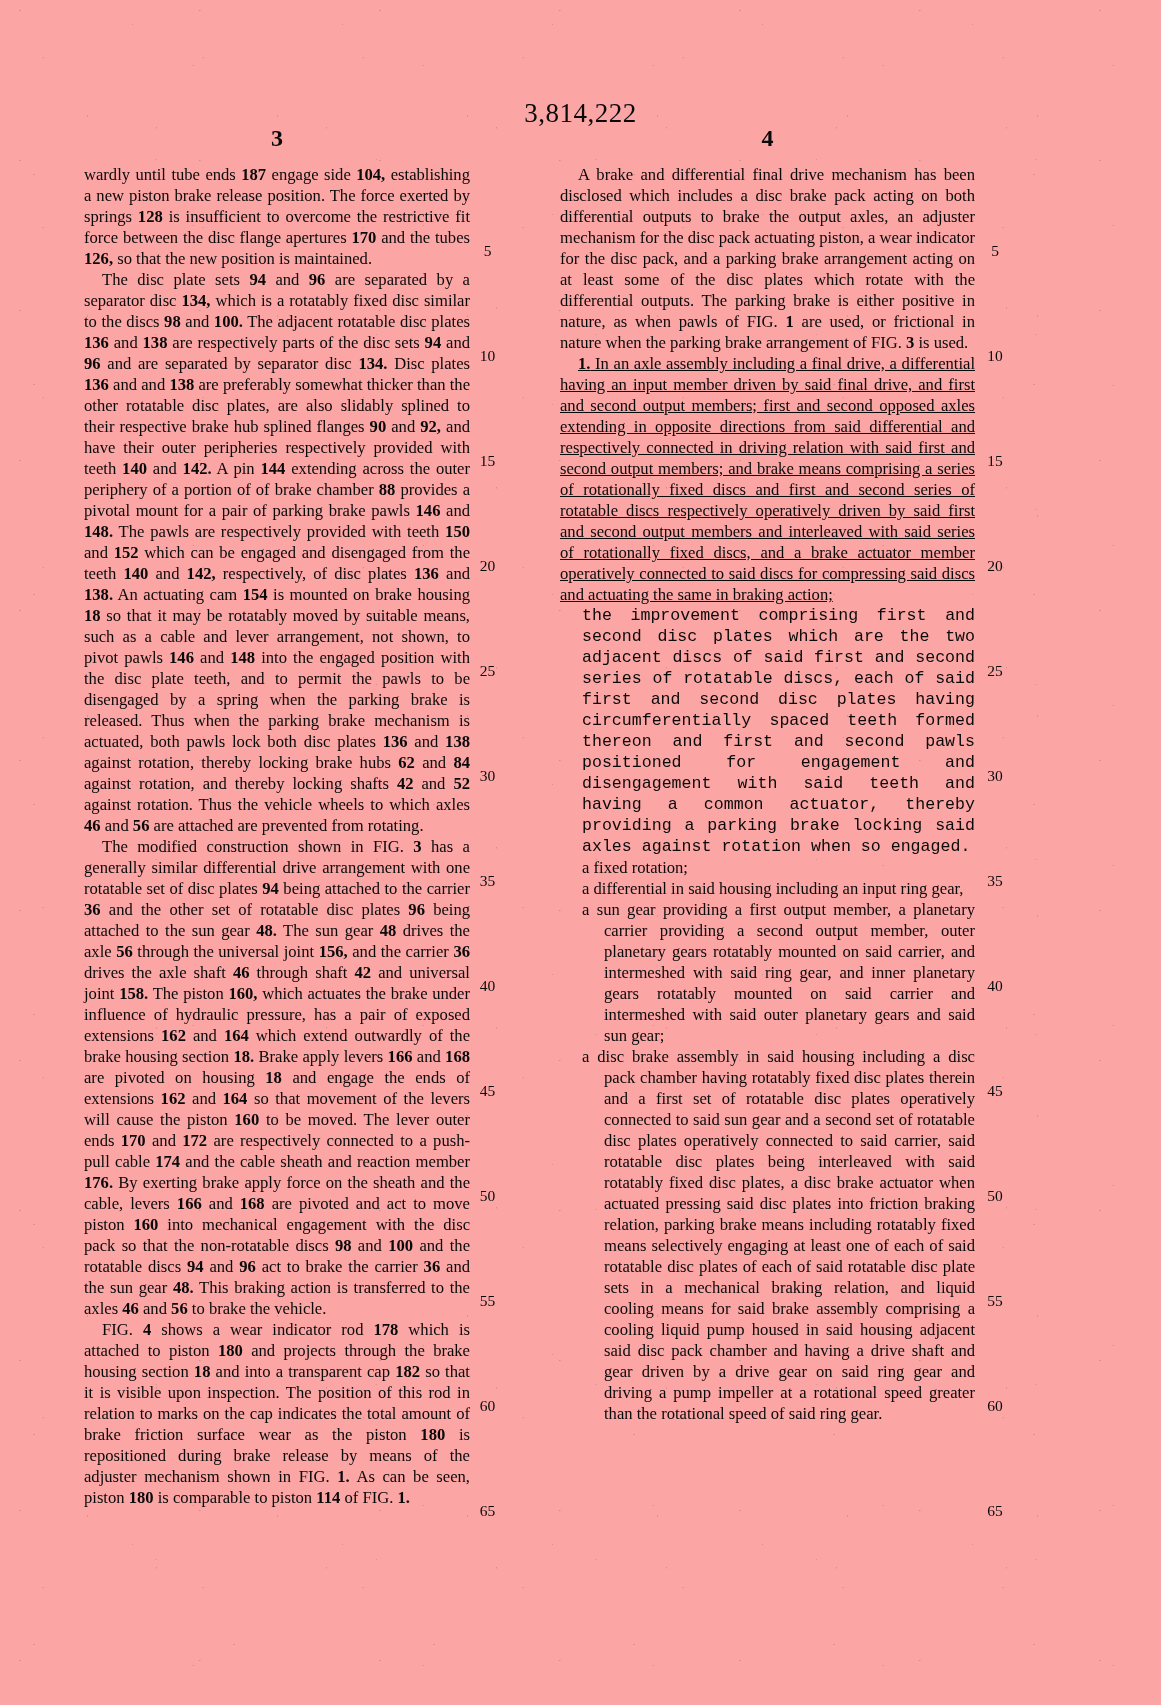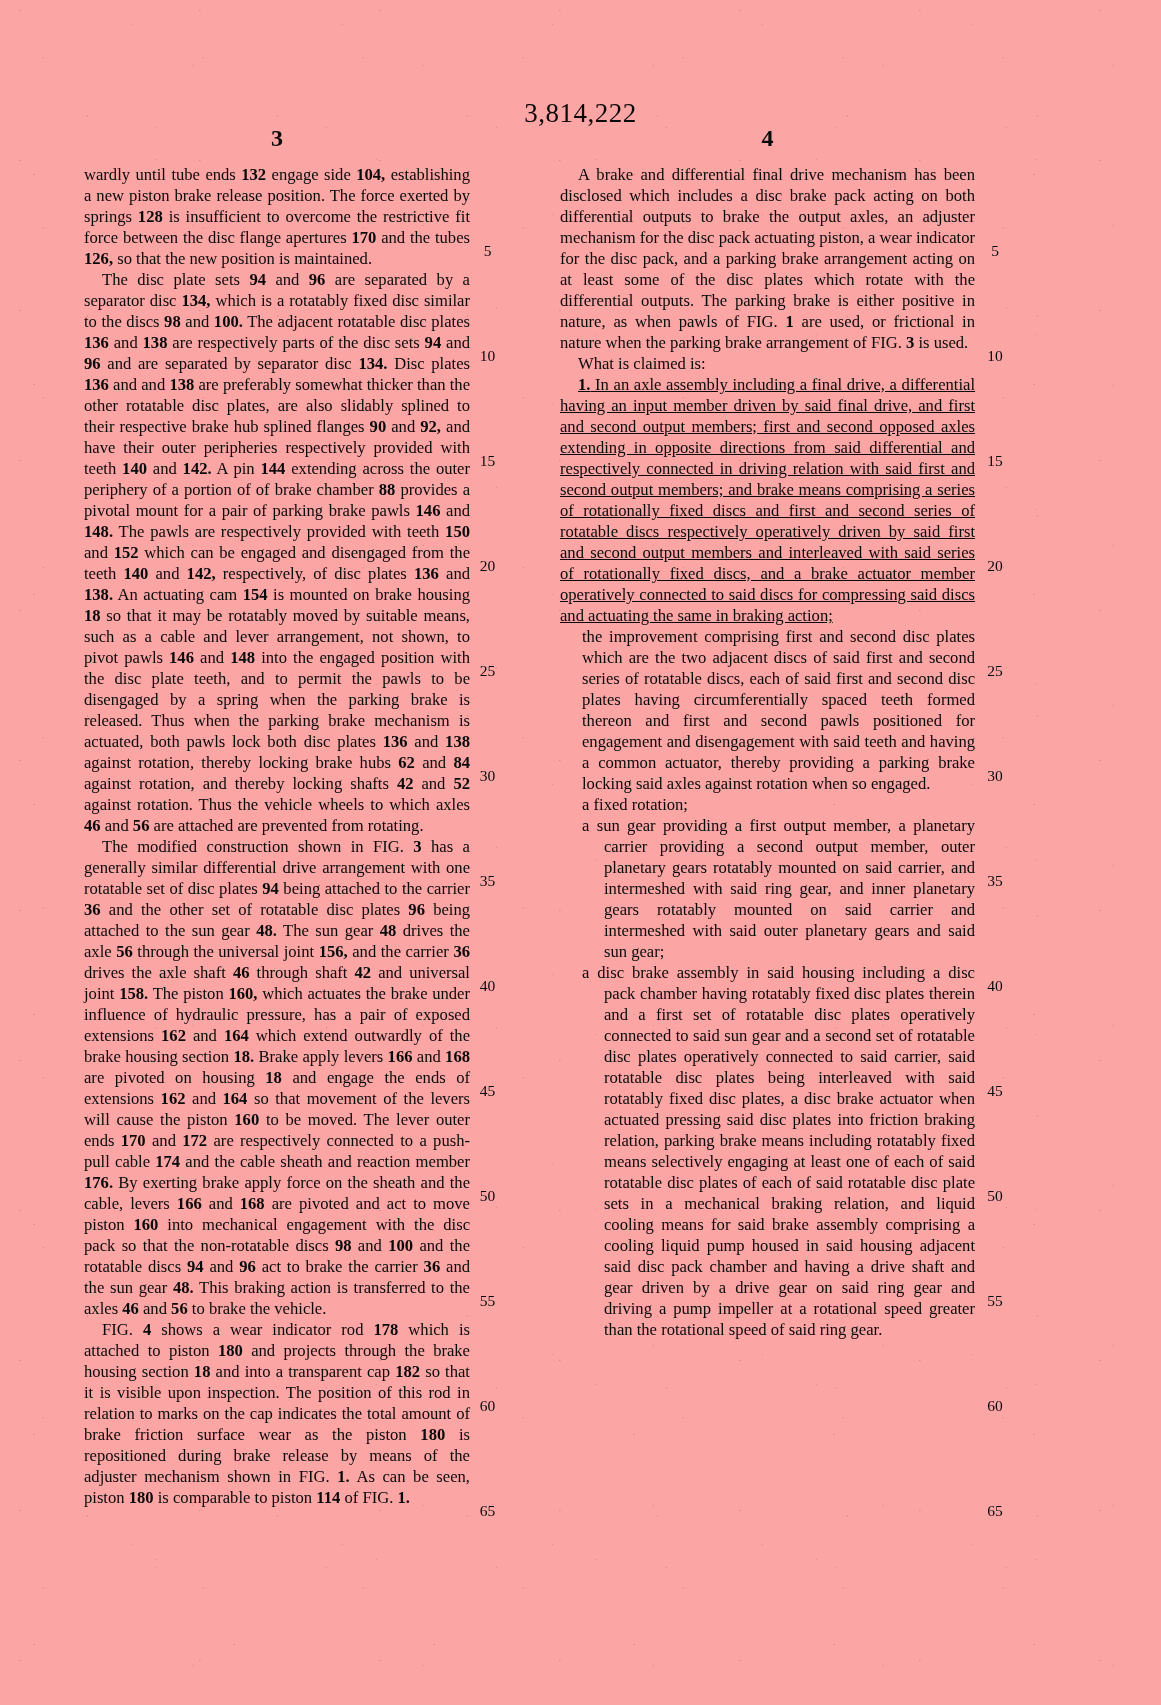--- a/index.html
+++ b/index.html
@@ -81,20 +81,21 @@
   }
   .body-text p {
     margin: 0;
     text-indent: 18px;
   }
   .body-text p.noindent { text-indent: 0; }
   .body-text p.hang {
     text-indent: 0;
     padding-left: 22px;
     margin-left: 0;
+    font-family: Liberation Mono, monospace;
   }
   .body-text p.hang2 {
     text-indent: -22px;
     padding-left: 44px;
   }
   .body-text p.claim {
     text-indent: 18px;
     text-decoration: underline;
   }
   b { font-weight: bold; }
@@ -119,21 +120,21 @@
 
 <div class="page">
 
   <div class="patent-number">3,814,222</div>
 
   <div class="columns">
 
     <div class="col col-left">
       <div class="col-number">3</div>
       <div class="body-text">
-        <p class="noindent" id="L0">wardly until tube ends <b>132</b> engage side <b>104,</b> establishing a new piston brake release position. The force exerted by springs <b>128</b> is insufficient to overcome the restrictive fit force between the disc flange apertures <b>170</b> and the tubes <b>126,</b> so that the new position is maintained.</p>
+        <p class="noindent" id="L0">wardly until tube ends <b>187</b> engage side <b>104,</b> establishing a new piston brake release position. The force exerted by springs <b>128</b> is insufficient to overcome the restrictive fit force between the disc flange apertures <b>170</b> and the tubes <b>126,</b> so that the new position is maintained.</p>
         <p id="L1">The disc plate sets <b>94</b> and <b>96</b> are separated by a separator disc <b>134,</b> which is a rotatably fixed disc similar to the discs <b>98</b> and <b>100.</b> The adjacent rotatable disc plates <b>136</b> and <b>138</b> are respectively parts of the disc sets <b>94</b> and <b>96</b> and are separated by separator disc <b>134.</b> Disc plates <b>136</b> and and <b>138</b> are preferably somewhat thicker than the other rotatable disc plates, are also slidably splined to their respective brake hub splined flanges <b>90</b> and <b>92,</b> and have their outer peripheries respectively provided with teeth <b>140</b> and <b>142.</b> A pin <b>144</b> extending across the outer periphery of a portion of of brake chamber <b>88</b> provides a pivotal mount for a pair of parking brake pawls <b>146</b> and <b>148.</b> The pawls are respectively provided with teeth <b>150</b> and <b>152</b> which can be engaged and disengaged from the teeth <b>140</b> and <b>142,</b> respectively, of disc plates <b>136</b> and <b>138.</b> An actuating cam <b>154</b> is mounted on brake housing <b>18</b> so that it may be rotatably moved by suitable means, such as a cable and lever arrangement, not shown, to pivot pawls <b>146</b> and <b>148</b> into the engaged position with the disc plate teeth, and to permit the pawls to be disengaged by a spring when the parking brake is released. Thus when the parking brake mechanism is actuated, both pawls lock both disc plates <b>136</b> and <b>138</b> against rotation, thereby locking brake hubs <b>62</b> and <b>84</b> against rotation, and thereby locking shafts <b>42</b> and <b>52</b> against rotation. Thus the vehicle wheels to which axles <b>46</b> and <b>56</b> are attached are prevented from rotating.</p>
         <p id="L2">The modified construction shown in FIG. <b>3</b> has a generally similar differential drive arrangement with one rotatable set of disc plates <b>94</b> being attached to the carrier <b>36</b> and the other set of rotatable disc plates <b>96</b> being attached to the sun gear <b>48.</b> The sun gear <b>48</b> drives the axle <b>56</b> through the universal joint <b>156,</b> and the carrier <b>36</b> drives the axle shaft <b>46</b> through shaft <b>42</b> and universal joint <b>158.</b> The piston <b>160,</b> which actuates the brake under influence of hydraulic pressure, has a pair of exposed extensions <b>162</b> and <b>164</b> which extend outwardly of the brake housing section <b>18.</b> Brake apply levers <b>166</b> and <b>168</b> are pivoted on housing <b>18</b> and engage the ends of extensions <b>162</b> and <b>164</b> so that movement of the levers will cause the piston <b>160</b> to be moved. The lever outer ends <b>170</b> and <b>172</b> are respectively connected to a push-pull cable <b>174</b> and the cable sheath and reaction member <b>176.</b> By exerting brake apply force on the sheath and the cable, levers <b>166</b> and <b>168</b> are pivoted and act to move piston <b>160</b> into mechanical engagement with the disc pack so that the non-rotatable discs <b>98</b> and <b>100</b> and the rotatable discs <b>94</b> and <b>96</b> act to brake the carrier <b>36</b> and the sun gear <b>48.</b> This braking action is transferred to the axles <b>46</b> and <b>56</b> to brake the vehicle.</p>
         <p id="L3">FIG. <b>4</b> shows a wear indicator rod <b>178</b> which is attached to piston <b>180</b> and projects through the brake housing section <b>18</b> and into a transparent cap <b>182</b> so that it is visible upon inspection. The position of this rod in relation to marks on the cap indicates the total amount of brake friction surface wear as the piston <b>180</b> is repositioned during brake release by means of the adjuster mechanism shown in FIG. <b>1.</b> As can be seen, piston <b>180</b> is comparable to piston <b>114</b> of FIG. <b>1.</b></p>
       </div>
     </div>
 
     <div class="col-gutter-left">
       <div class="rail" id="railLeft">
           <span style="top: 117px;">5</span>
           <span style="top: 222px;">10</span>
@@ -148,24 +149,24 @@
           <span style="top: 1167px;">55</span>
           <span style="top: 1272px;">60</span>
           <span style="top: 1377px;">65</span>
         </div>
     </div>
 
     <div class="col col-right">
       <div class="col-number">4</div>
       <div class="body-text">
         <p id="R0">A brake and differential final drive mechanism has been disclosed which includes a disc brake pack acting on both differential outputs to brake the output axles, an adjuster mechanism for the disc pack actuating piston, a wear indicator for the disc pack, and a parking brake arrangement acting on at least some of the disc plates which rotate with the differential outputs. The parking brake is either positive in nature, as when pawls of FIG. <b>1</b> are used, or frictional in nature when the parking brake arrangement of FIG. <b>3</b> is used.</p>
-        <p id="R1">What is claimed is:</p>
         <p class="claim" id="R2"><b>1.</b> In an axle assembly including a final drive, a differential having an input member driven by said final drive, and first and second output members; first and second opposed axles extending in opposite directions from said differential and respectively connected in driving relation with said first and second output members; and brake means comprising a series of rotationally fixed discs and first and second series of rotatable discs respectively operatively driven by said first and second output members and interleaved with said series of rotationally fixed discs, and a brake actuator member operatively connected to said discs for compressing said discs and actuating the same in braking action;</p>
         <p class="hang" id="R3">the improvement comprising first and second disc plates which are the two adjacent discs of said first and second series of rotatable discs, each of said first and second disc plates having circumferentially spaced teeth formed thereon and first and second pawls positioned for engagement and disengagement with said teeth and having a common actuator, thereby providing a parking brake locking said axles against rotation when so engaged.</p>
         <p class="hang2" id="R5">a fixed rotation;</p>
+        <p class="hang2" id="R6">a differential in said housing including an input ring gear,</p>
         <p class="hang2" id="R7">a sun gear providing a first output member, a planetary carrier providing a second output member, outer planetary gears rotatably mounted on said carrier, and intermeshed with said ring gear, and inner planetary gears rotatably mounted on said carrier and intermeshed with said outer planetary gears and said sun gear;</p>
         <p class="hang2" id="R8">a disc brake assembly in said housing including a disc pack chamber having rotatably fixed disc plates therein and a first set of rotatable disc plates operatively connected to said sun gear and a second set of rotatable disc plates operatively connected to said carrier, said rotatable disc plates being interleaved with said rotatably fixed disc plates, a disc brake actuator when actuated pressing said disc plates into friction braking relation, parking brake means including rotatably fixed means selectively engaging at least one of each of said rotatable disc plates of each of said rotatable disc plate sets in a mechanical braking relation, and liquid cooling means for said brake assembly comprising a cooling liquid pump housed in said housing adjacent said disc pack chamber and having a drive shaft and gear driven by a drive gear on said ring gear and driving a pump impeller at a rotational speed greater than the rotational speed of said ring gear.</p>
       </div>
     </div>
 
     <div class="col-gutter-right">
       <div class="rail" id="railRight">
           <span style="top: 117px;">5</span>
           <span style="top: 222px;">10</span>
           <span style="top: 327px;">15</span>

